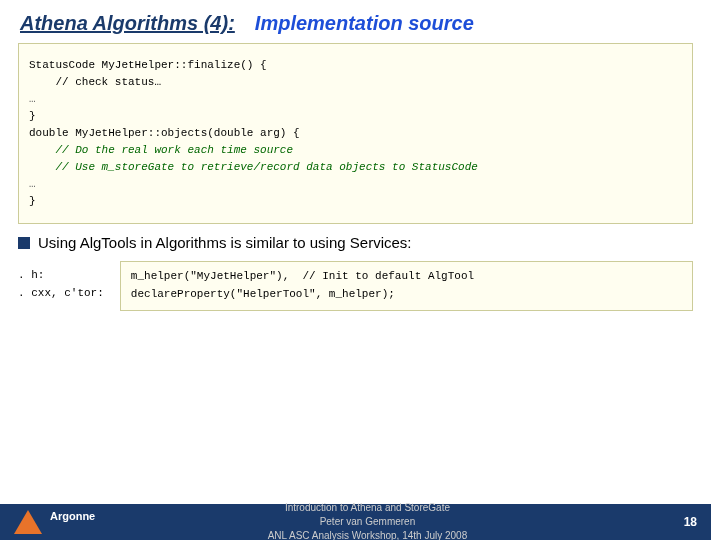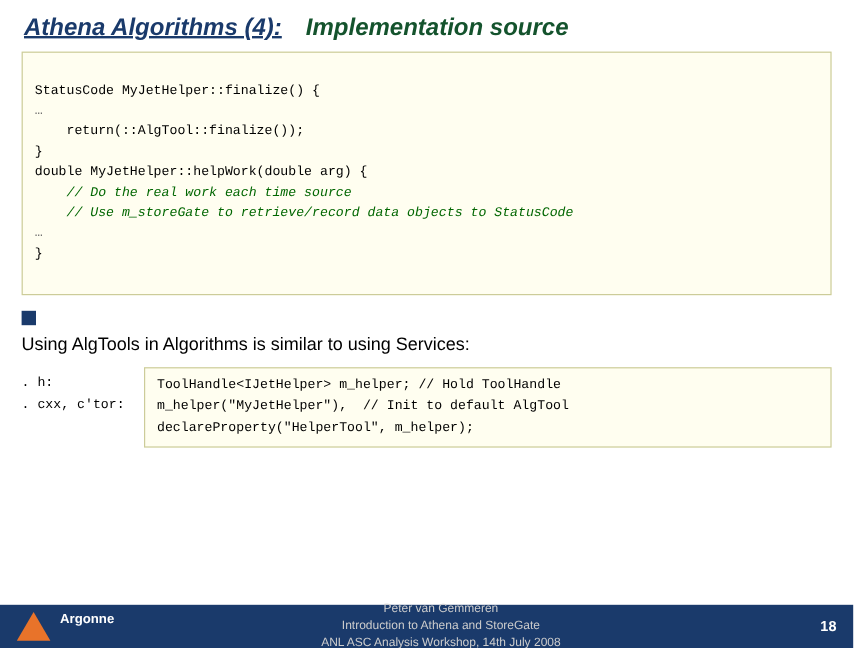--- a/index.html
+++ b/index.html
@@ -33,29 +33,29 @@
       font-weight: bold;
       font-style: italic;
       color: #1a3a6b;
       text-decoration: underline;
     }
 
     .header-title-right {
       font-size: 20px;
       font-weight: bold;
       font-style: italic;
-      color: #14532d;
+      color: #1d4ed8;
     }
 
     
     .code-block {
       margin: 0 18px 10px 18px;
       background: #fffef0;
       border: 1px solid #cccc99;
-      padding: 24px 10px;
+      padding: 13px 10px;
       font-family: 'Courier New', Courier, monospace;
       font-size: 11px;
       line-height: 1.55;
       color: #000000;
     }
 
     .code-line {
       white-space: pre;
     }
 
@@ -71,21 +71,20 @@
     .code-ellipsis {
       color: #666666;
     }
 
     
     .bullet-section {
       margin: 10px 18px 10px 18px;
       display: flex;
       align-items: flex-start;
       gap: 8px;
-      flex-direction: column;
     }
 
     .bullet-square {
       width: 12px;
       height: 12px;
       background: #1a3a6b;
       margin-top: 3px;
       flex-shrink: 0;
     }
 
@@ -174,53 +173,52 @@
 
 <div class="slide">
 
   <div class="header">
     <span class="header-title-left">Athena Algorithms (4):</span>
     <span class="header-title-right">Implementation source</span>
   </div>
 
   <div class="code-block">
     <div class="code-line code-normal">StatusCode MyJetHelper::finalize() {</div>
+    <div class="code-line code-normal">    // check status…</div>
     <div class="code-line code-ellipsis">…</div>
-    <div class="code-line code-normal">    return(::AlgTool::finalize());</div>
     <div class="code-line code-normal">}</div>
-    <div class="code-line code-normal">double MyJetHelper::helpWork(double arg) {</div>
+    <div class="code-line code-normal">double MyJetHelper::objects(double arg) {</div>
     <div class="code-line code-green">    // Do the real work each time source</div>
     <div class="code-line code-green">    // Use m_storeGate to retrieve/record data objects to StatusCode</div>
     <div class="code-line code-ellipsis">…</div>
     <div class="code-line code-normal">}</div>
   </div>
 
   <div class="bullet-section">
     <div class="bullet-square"></div>
     <span class="bullet-text">Using AlgTools in Algorithms is similar to using Services:</span>
   </div>
 
   <div class="bottom-section">
     <div class="bottom-labels">
       <div>. h:</div>
       <div>. cxx, c'tor:</div>
     </div>
     <div class="bottom-code">
-      <div class="code-line code-normal">ToolHandle&lt;IJetHelper&gt; m_helper; // Hold ToolHandle</div>
       <div class="code-line code-normal">m_helper("MyJetHelper"),  // Init to default AlgTool</div>
       <div class="code-line code-normal">declareProperty("HelperTool", m_helper);</div>
     </div>
   </div>
 
   <div class="footer">
     <div class="footer-logo">
       <div class="footer-triangle"></div>
       <span class="footer-argonne">Argonne</span>
     </div>
     <div class="footer-center">
+      <div>Introduction to Athena and StoreGate</div>
       <div>Peter van Gemmeren</div>
-      <div>Introduction to Athena and StoreGate</div>
       <div>ANL ASC Analysis Workshop, 14th July 2008</div>
     </div>
     <div class="footer-page">18</div>
   </div>
 
 </div>
 
 </body></html>

